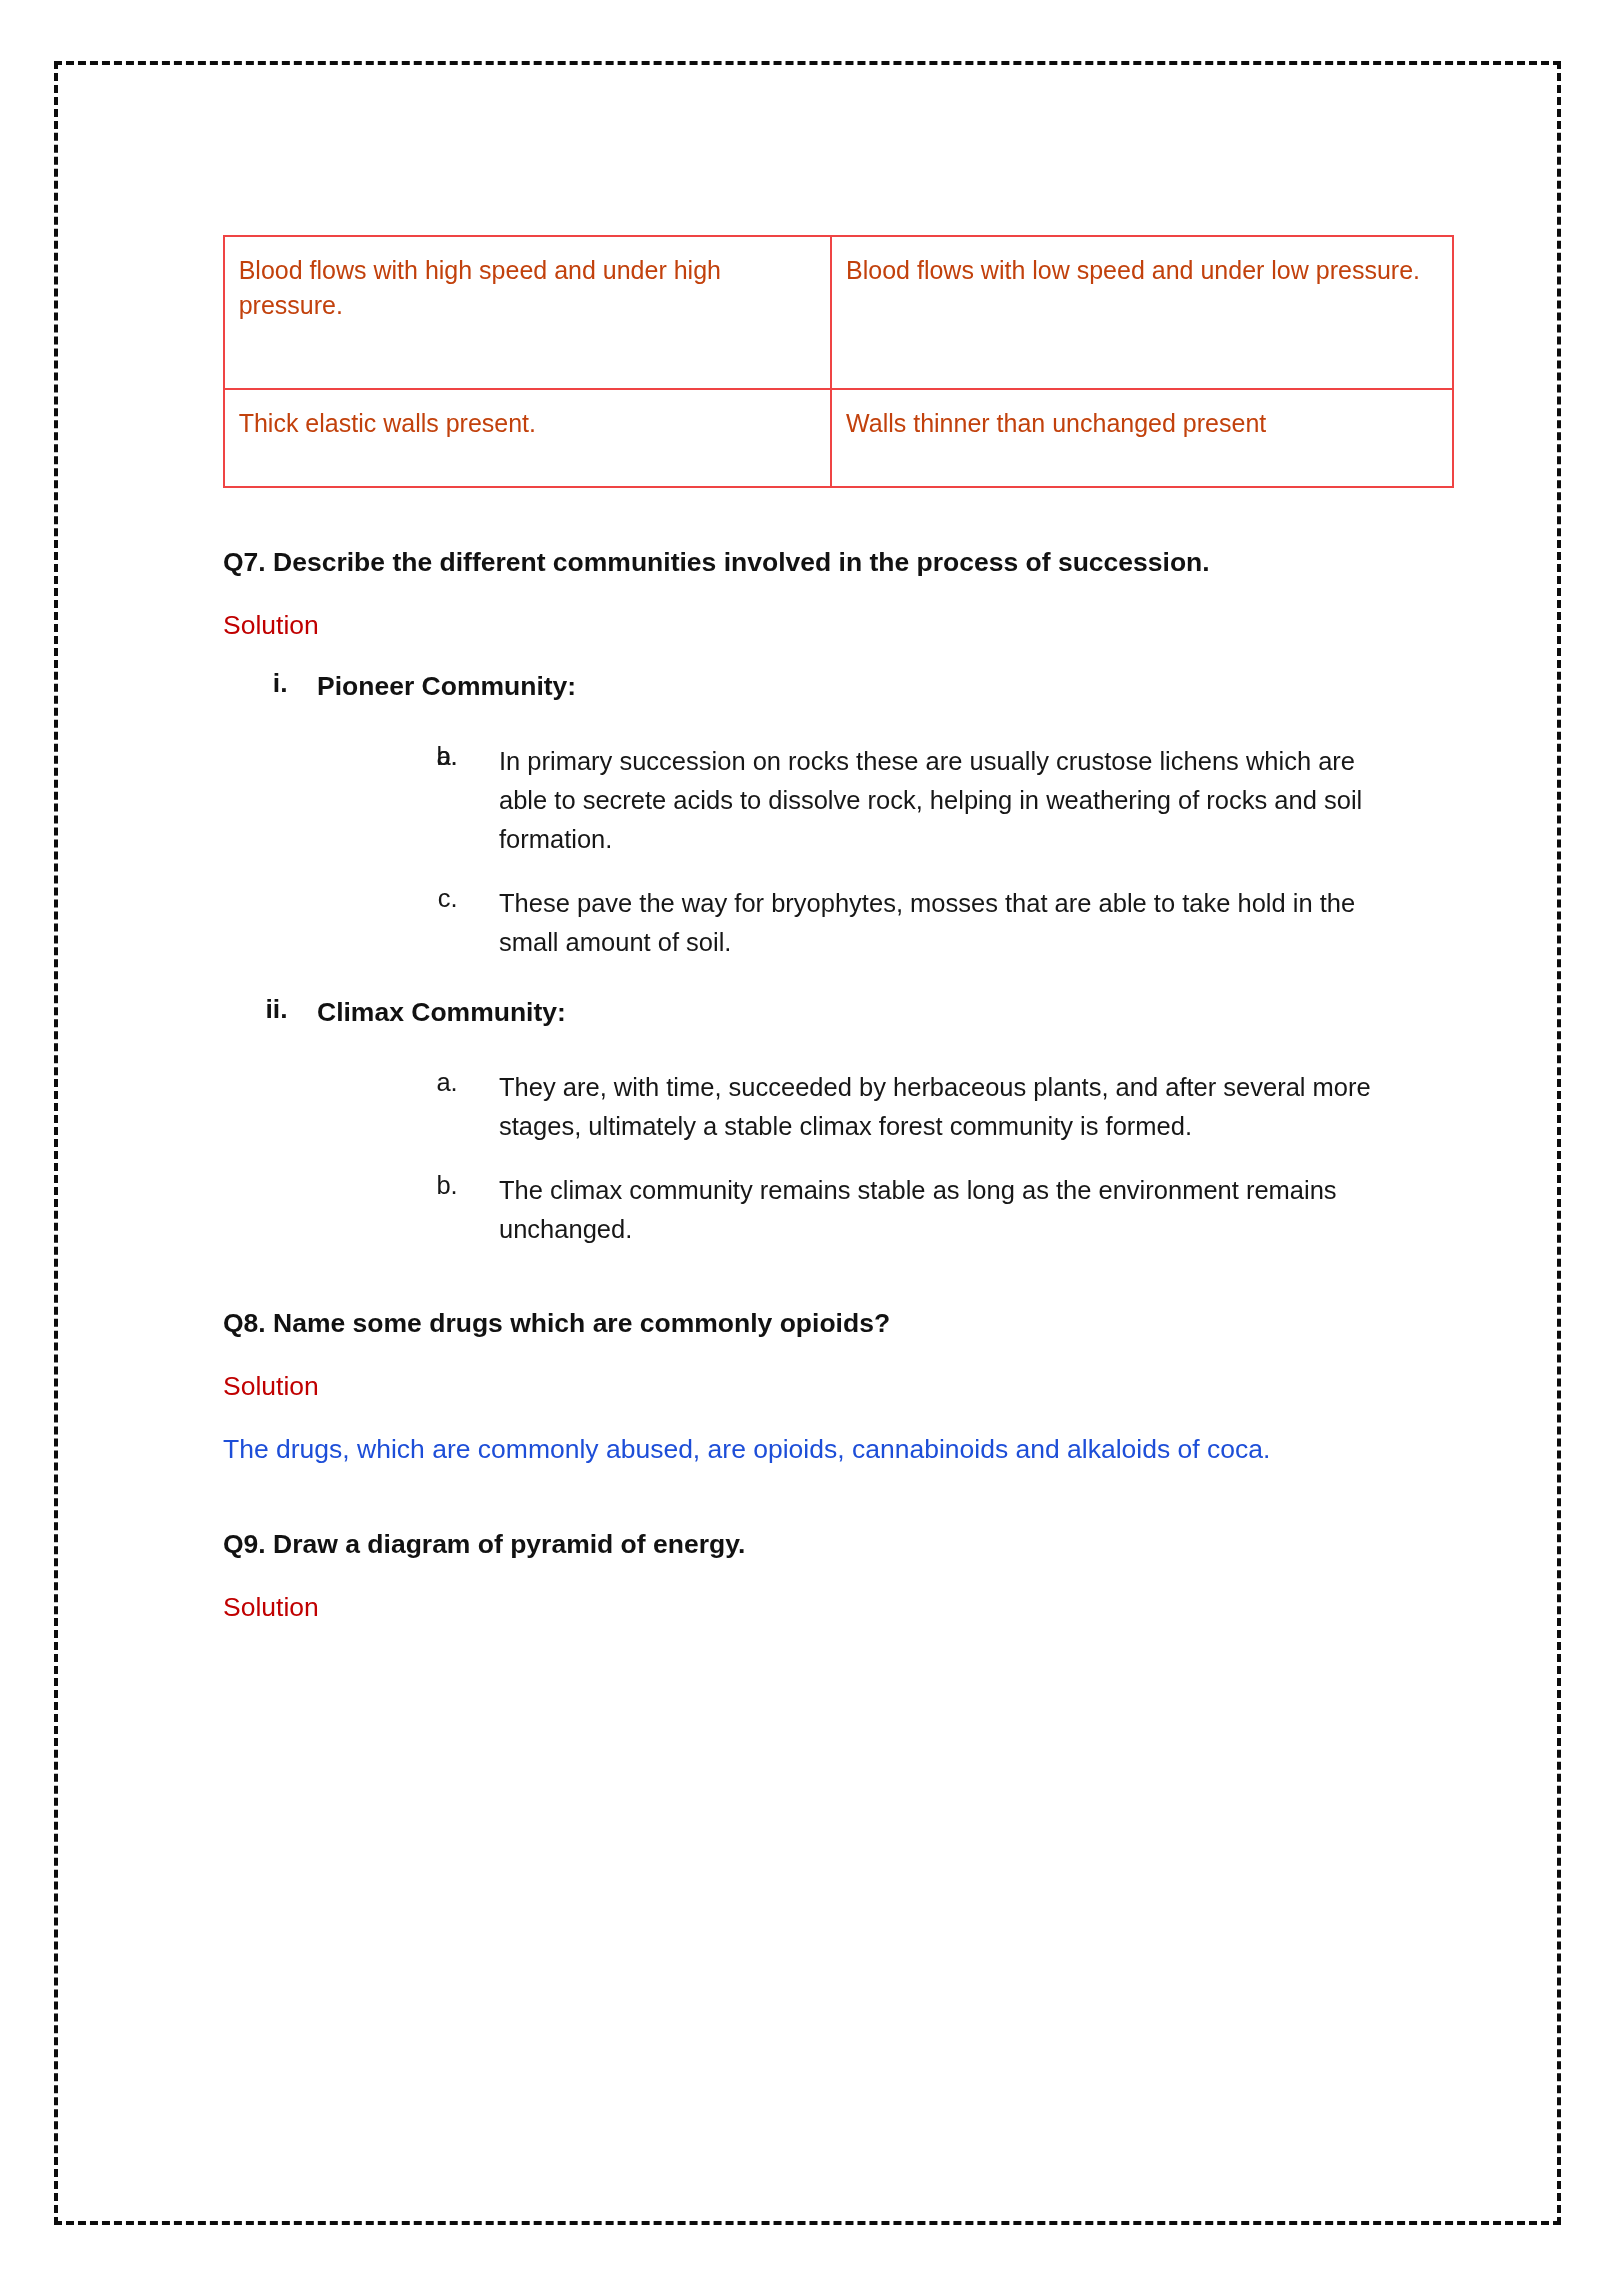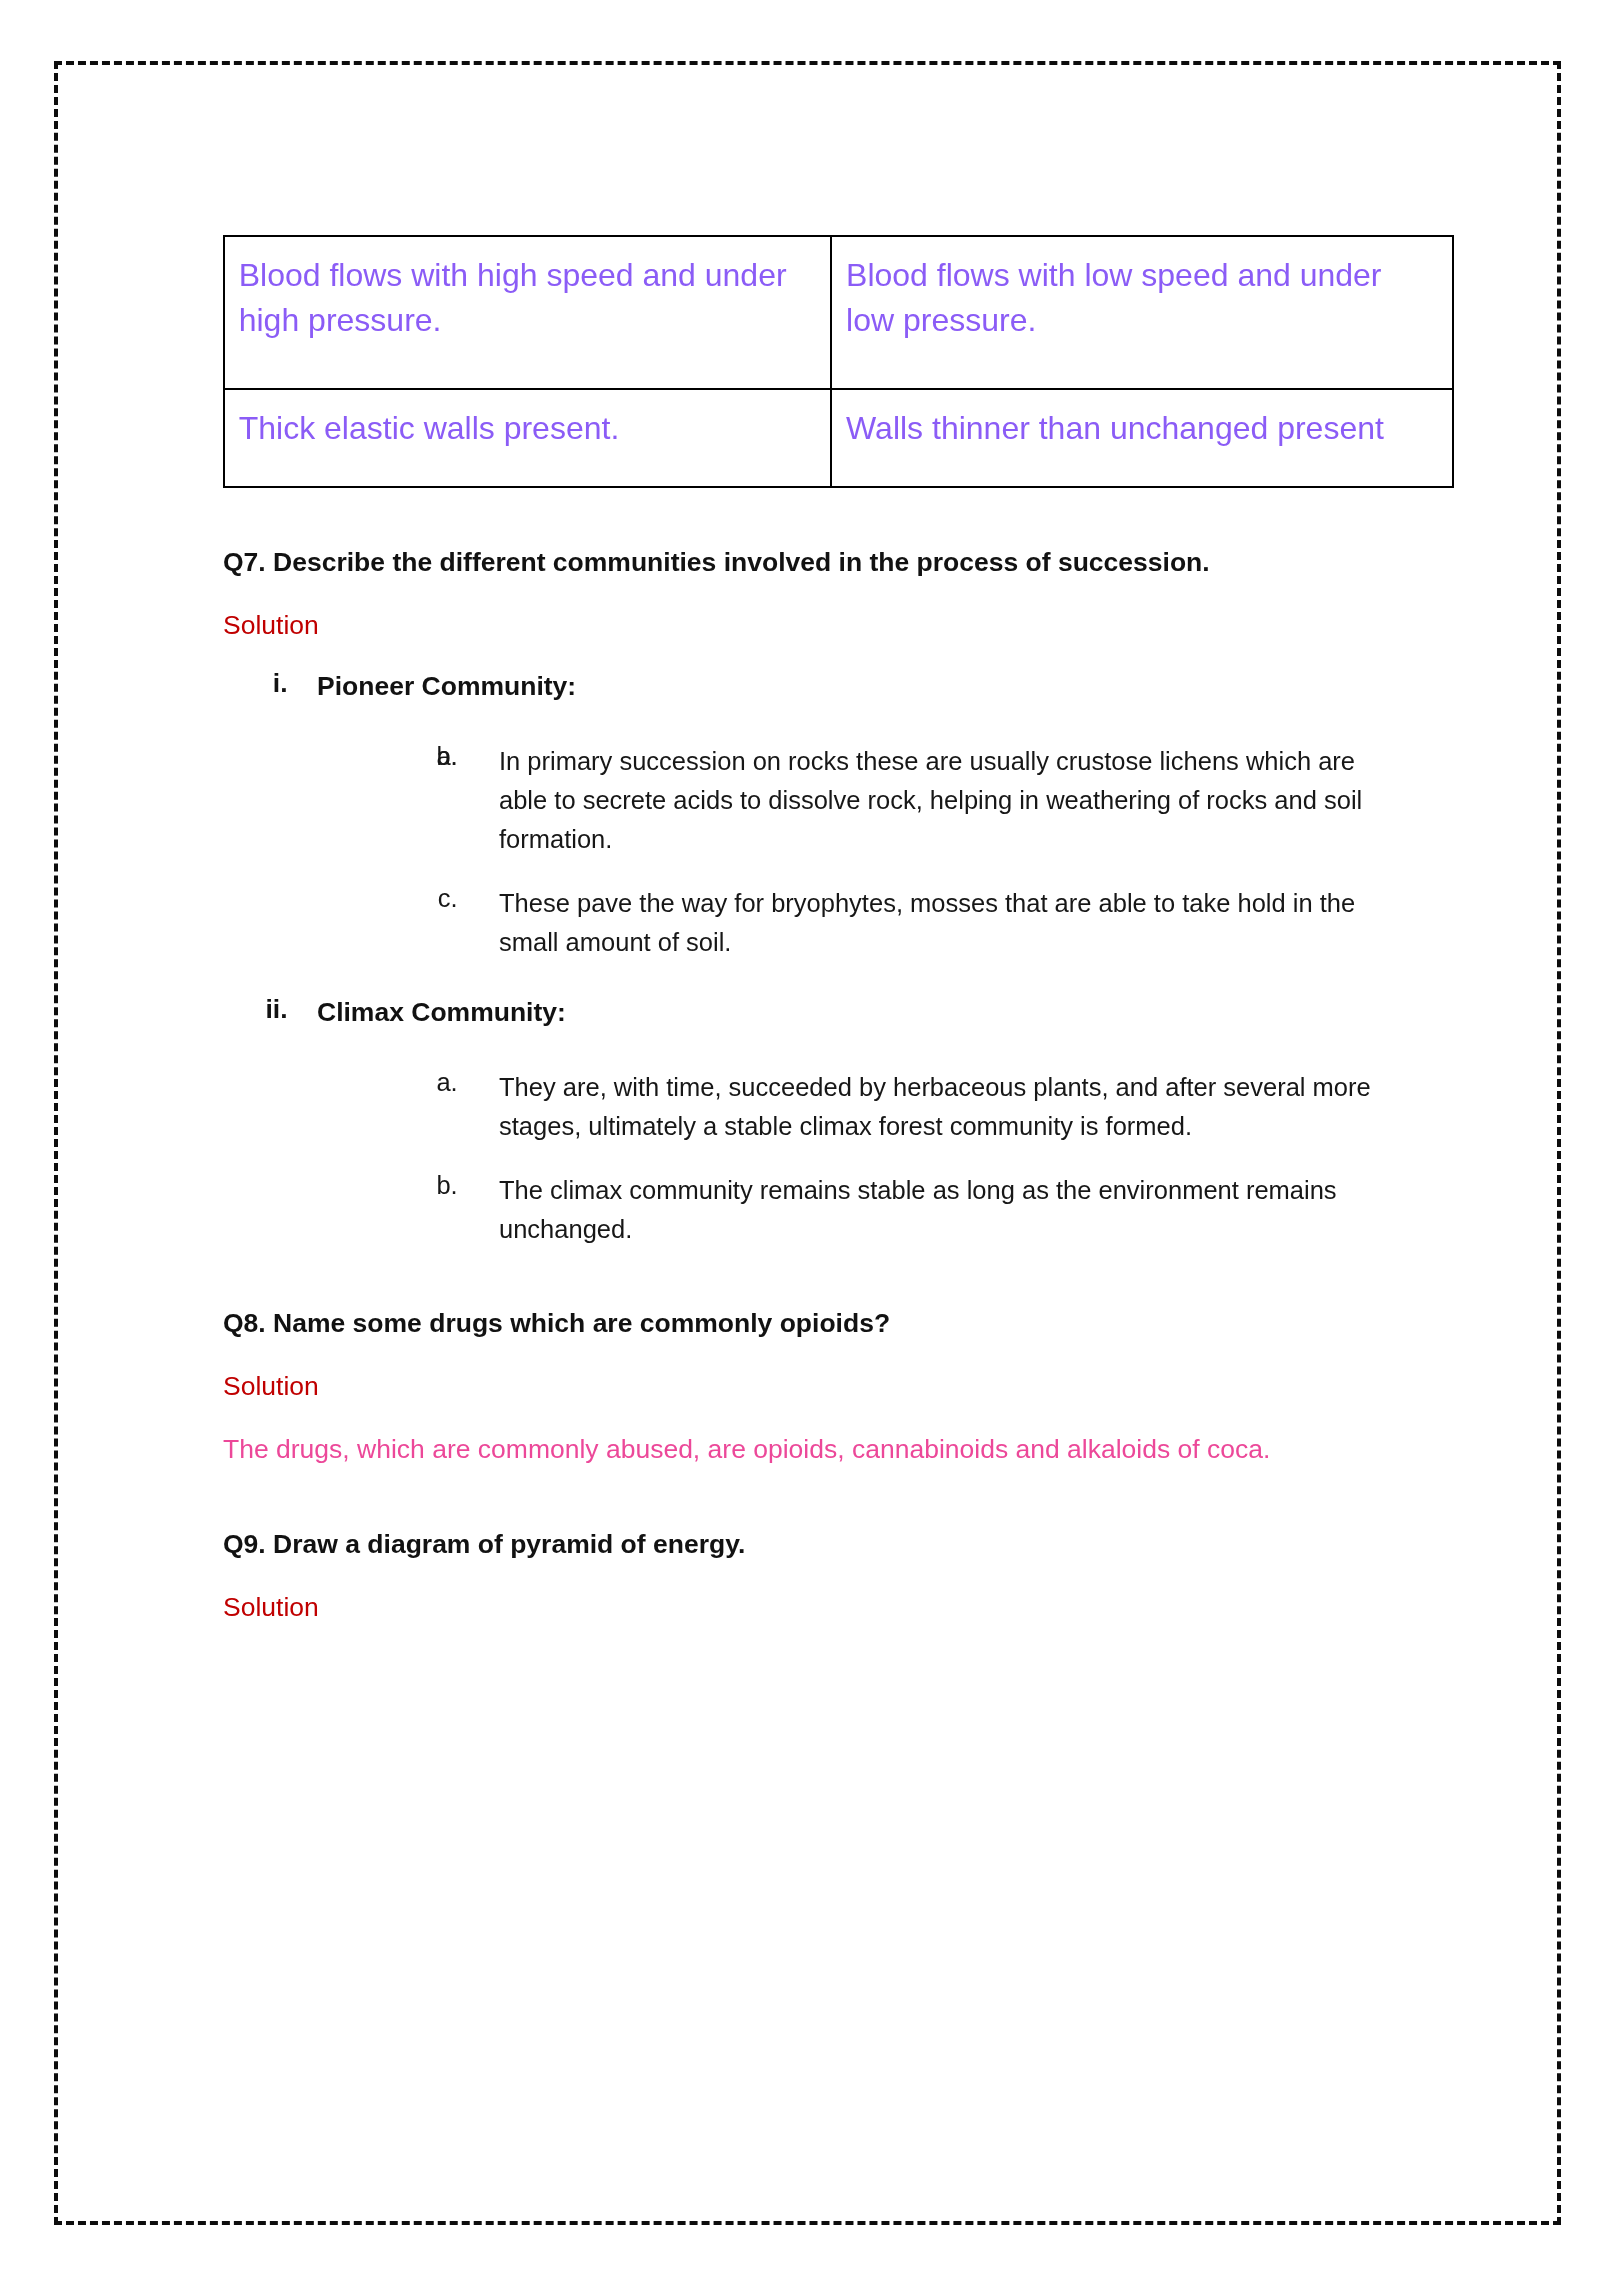--- a/index.html
+++ b/index.html
@@ -42,26 +42,26 @@
   }
 
   
   table.compare {
     border-collapse: collapse;
     width: 1172px;
     margin: 0 0 0 0;
     table-layout: fixed;
   }
   table.compare td {
-    border: 2px solid #000000;
+    border: 2px solid #ef4444;
     vertical-align: top;
     padding: 15.7px 13.7px 25.5px 13.7px;
-    font-size: 32px;
+    font-size: 25px;
     line-height: 1.42;
-    color: #8b5cf6;
+    color: #c2410c;
     font-family: "Liberation Sans", sans-serif;
   }
   table.compare td.col-left { width: 578px; }
   table.compare td.col-right { width: 592px; }
   table.compare tr.row-tall td { height: 110px; }
   table.compare tr.row-short td { height: 51px; padding-bottom: 29px; }
 
   
   .q-heading {
     font-size: 26.5px;
@@ -71,21 +71,21 @@
     line-height: 1.35;
   }
   .solution-label {
     font-size: 26.5px;
     color: #C00000;
     margin: 27.4px 0 0 0;
     line-height: 1.3;
   }
   .plain-para {
     font-size: 26.5px;
-    color: #ec4899;
+    color: #1d4ed8;
     margin: 25.5px 0 0 0;
     line-height: 1.55;
     max-width: 1157px;
   }
 
   
   ol.roman-list {
     list-style: none;
     margin: 25.5px 0 0 0;
     padding: 0;

